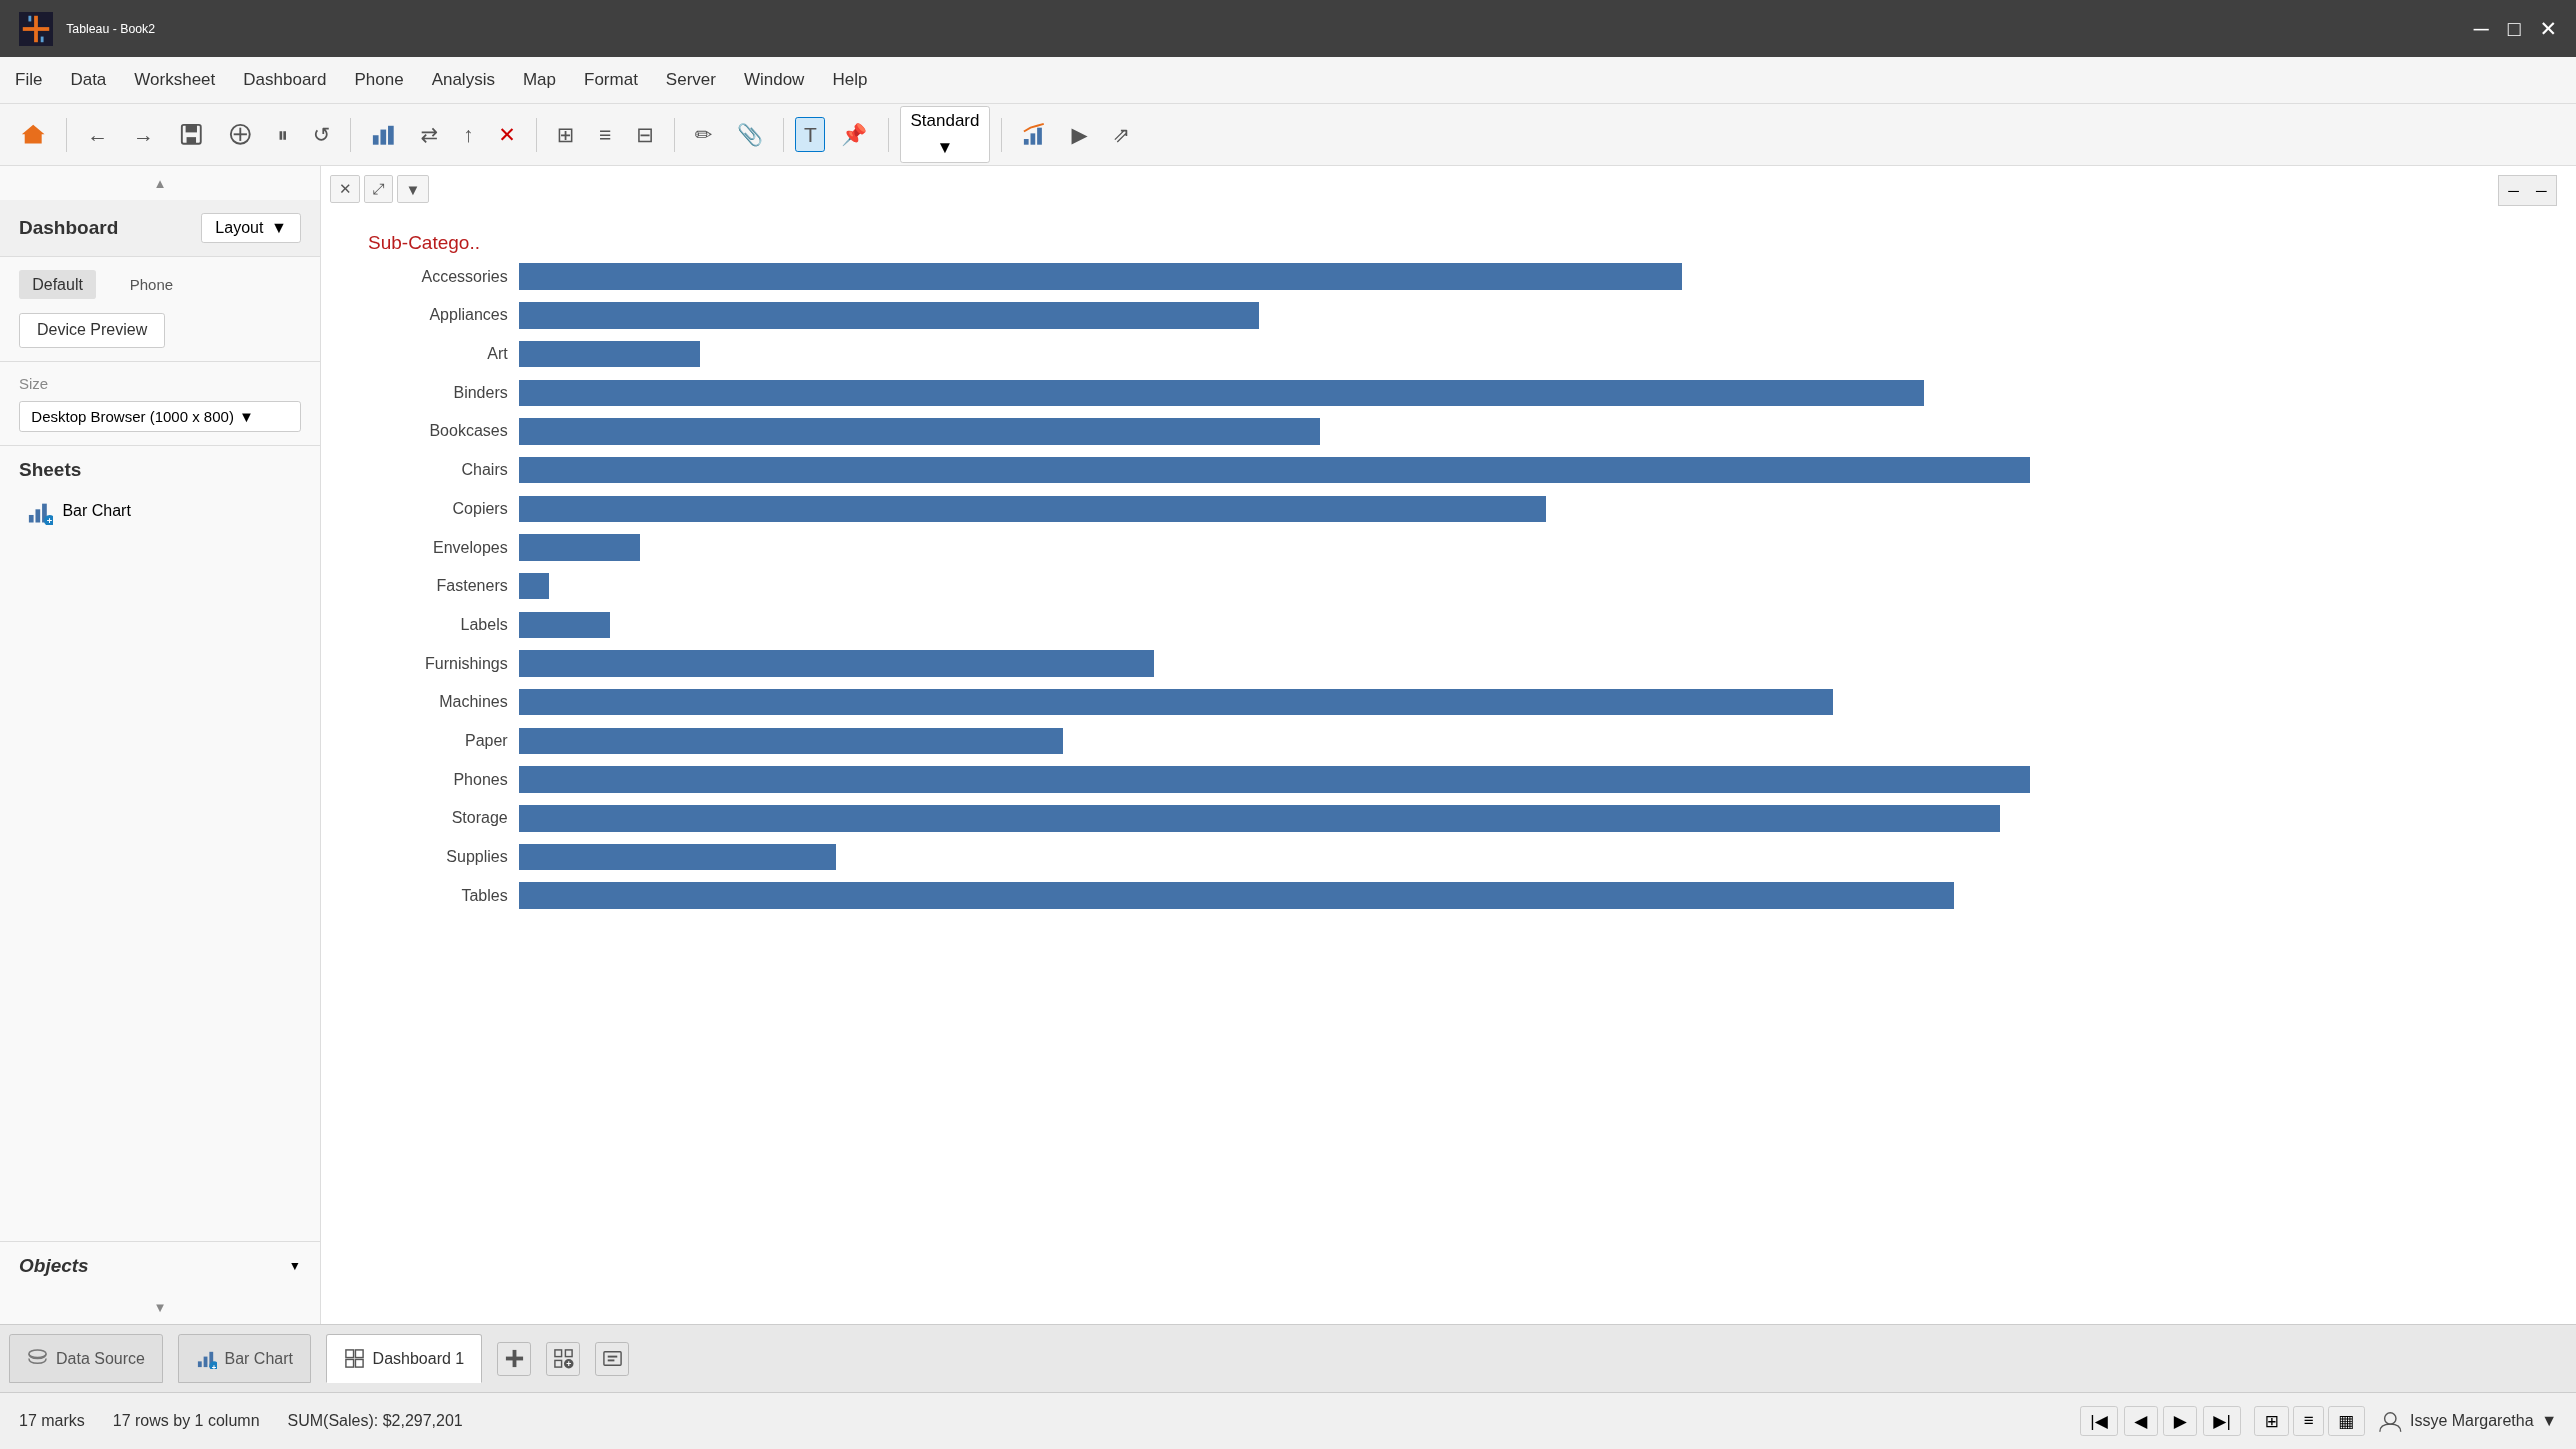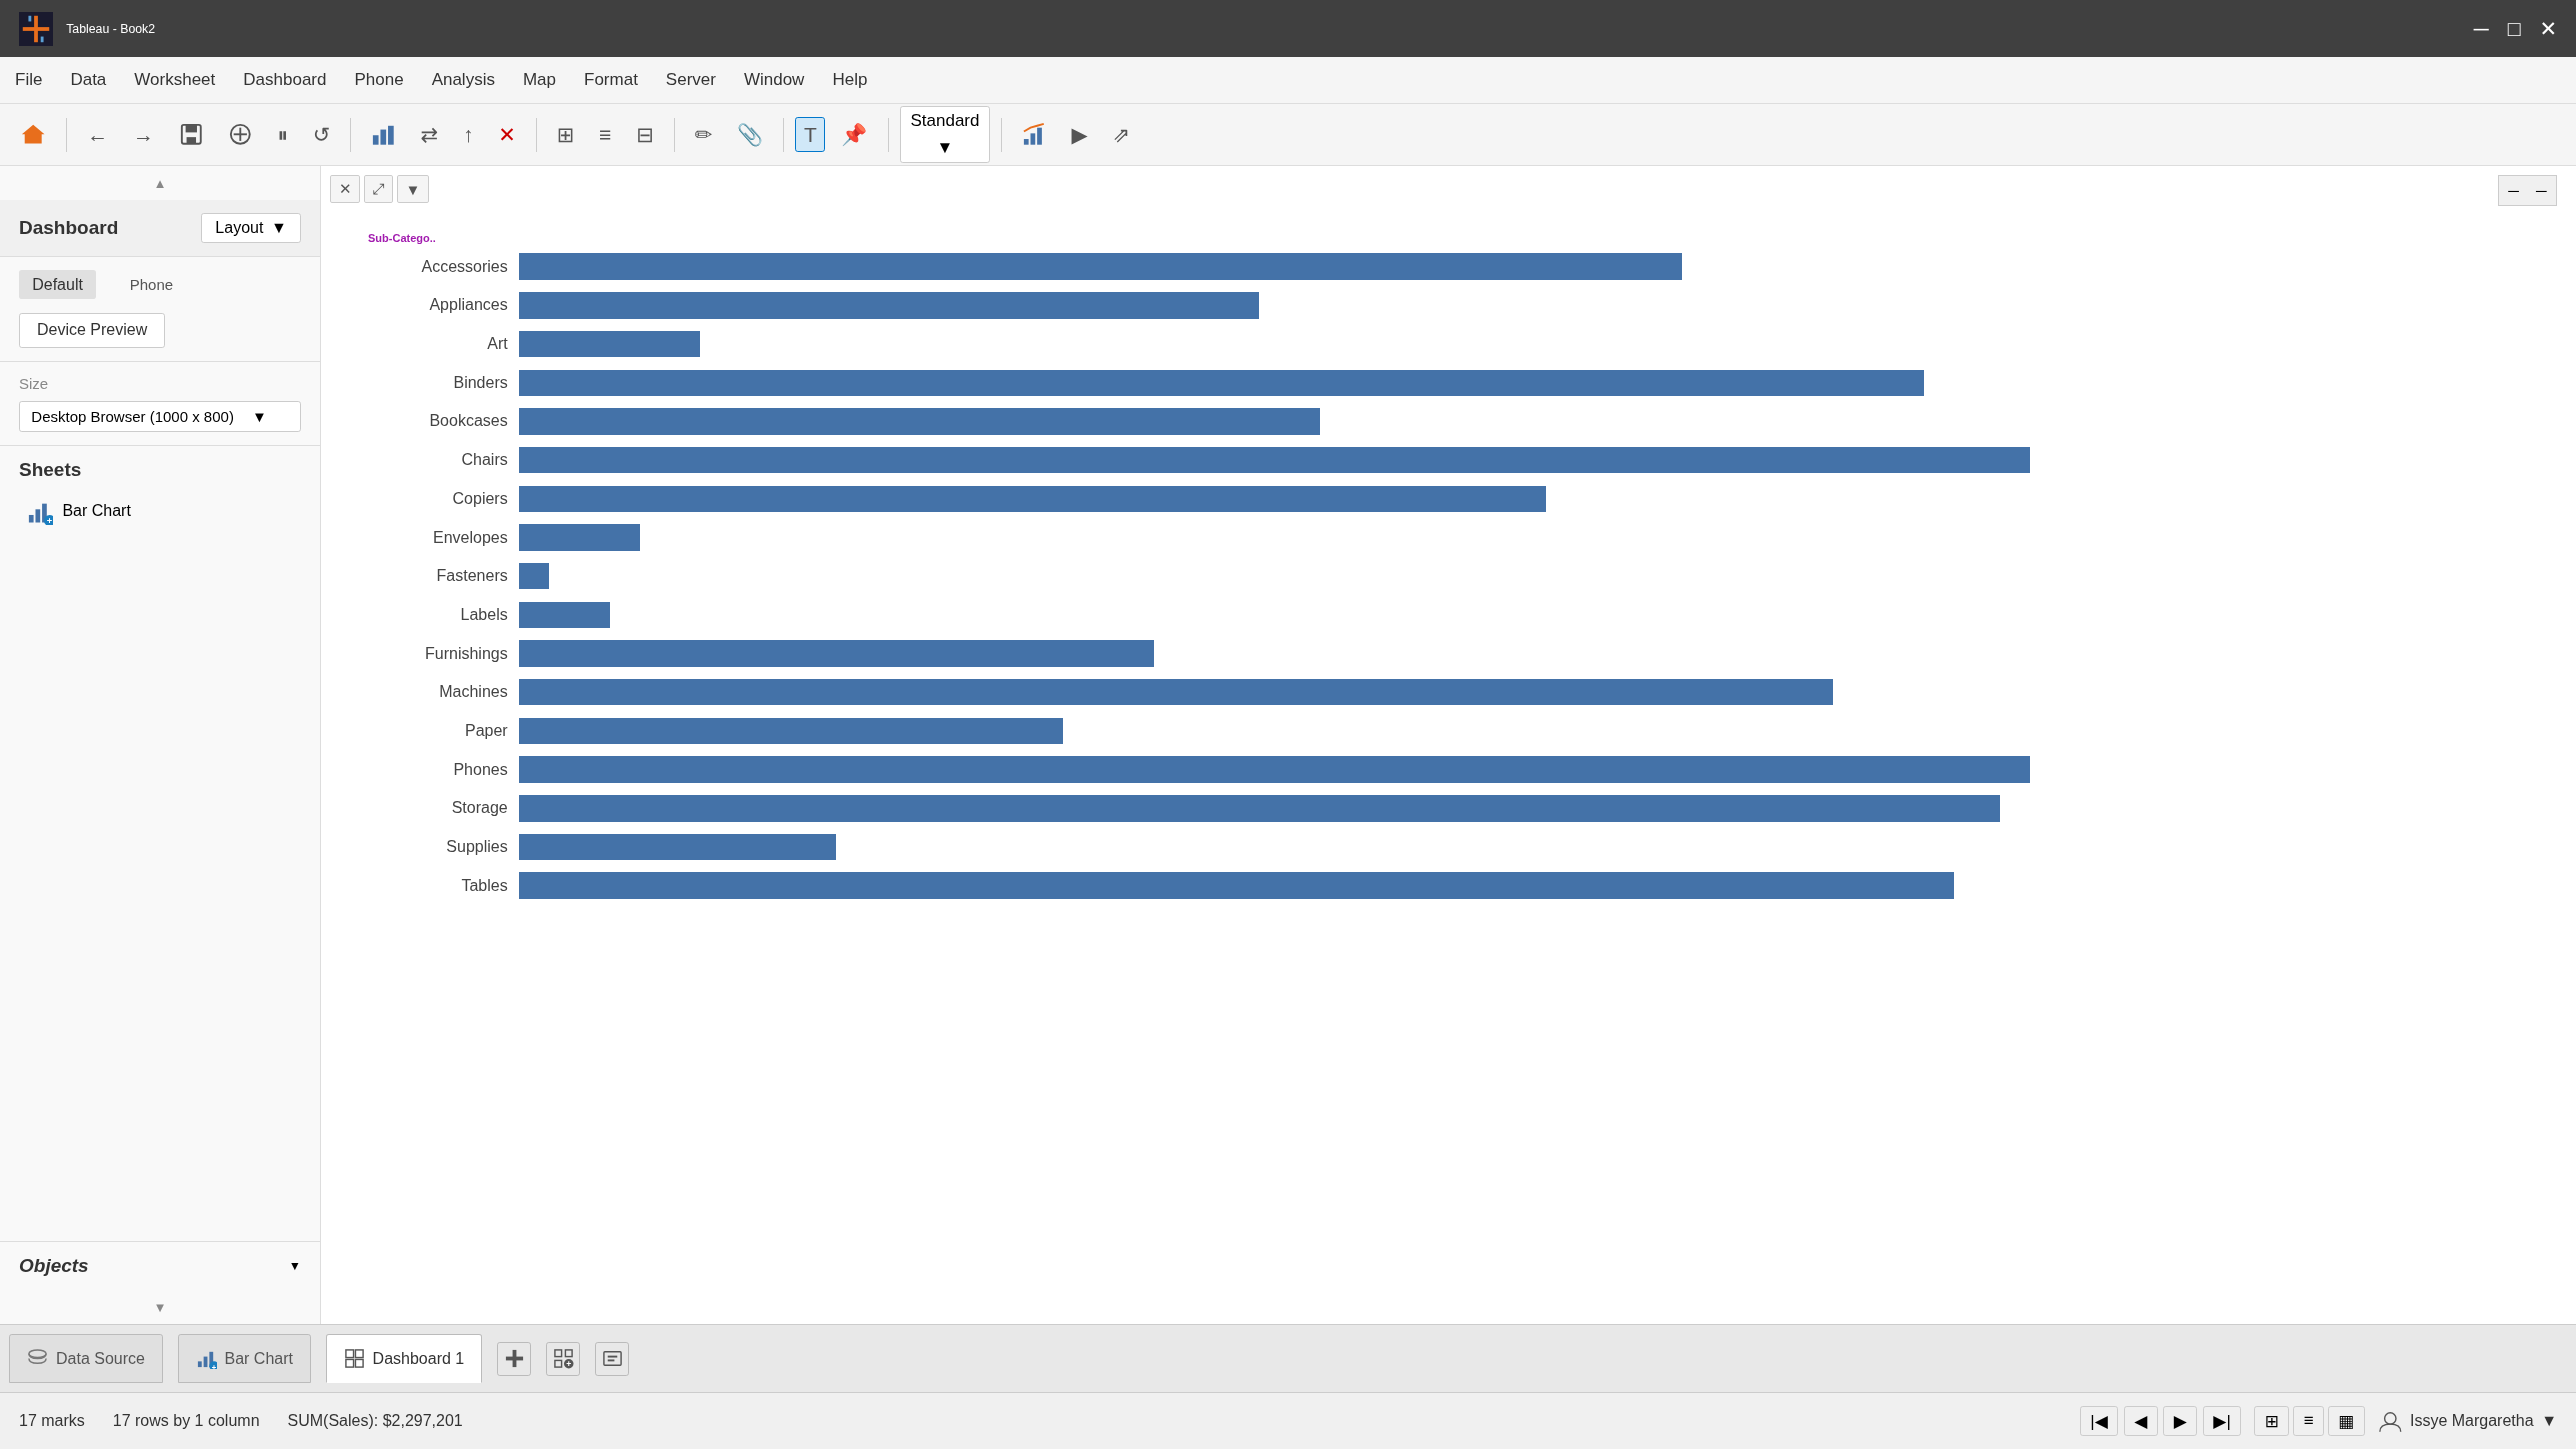--- a/index.html
+++ b/index.html
@@ -127,21 +127,21 @@
     }
 
     .size-dropdown {
       display: flex;
       align-items: center;
       border: 0.9px solid #ccc;
       border-radius: 2.8px;
       padding: 5.7px 11.3px;
       background: white;
       font-size: 15px;
-      gap: 18px;
+      gap: 5px;
       cursor: pointer;
       width: 100%;
     }
 
     .sheets-section { padding: 13.2px 19px; flex: 1; }
     .sheets-title { font-size: 19px; font-weight: 600; color: #333; margin-bottom: 11.3px; }
     .sheet-item {
       display: flex;
       align-items: center;
       gap: 9.4px;
@@ -209,24 +209,23 @@
       font-size: 15px;
       color: #555;
     }
 
     
     .bar-chart {
       margin-top: 9.4px;
       margin-left: 28px;
     }
     .chart-title {
-      font-size: 11px;
-      color: #a21caf;
+      font-size: 19px;
+      color: #b91c1c;
       margin-bottom: 5.7px;
-      font-weight: bold;
     }
     .bar-row {
       display: flex;
       align-items: center;
       margin-bottom: 4.7px;
       height: 34px;
     }
     .bar-label {
       width: 151px;
       text-align: right;

